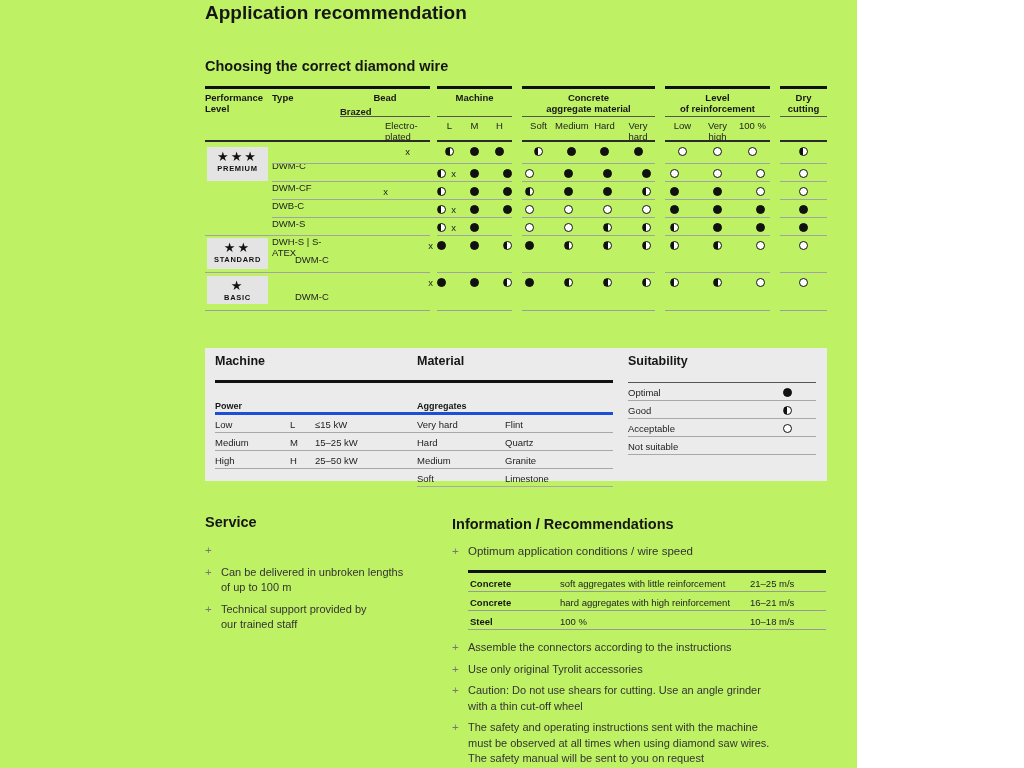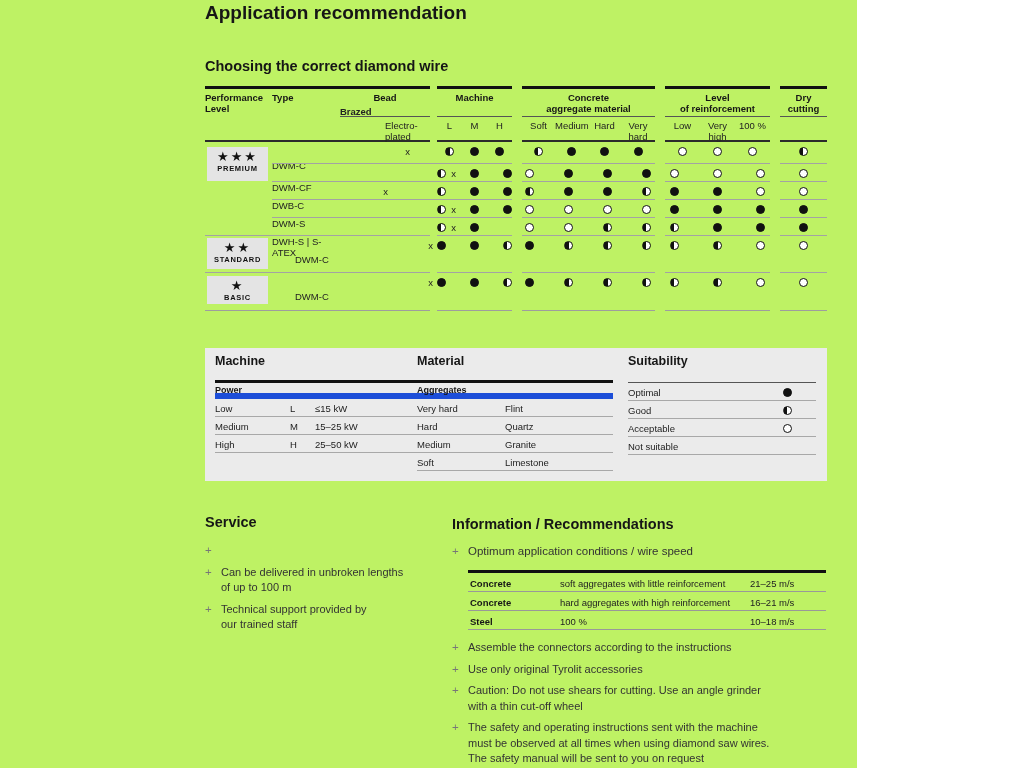--- a/index.html
+++ b/index.html
@@ -38,21 +38,21 @@
   .g1row { display:flex; }
   .c-type { width:68px; padding-top:18px; font-size:9.5px; color:#222; }
   .c-x { width:45px; text-align:center; padding-top:4px; font-size:9.5px; color:#222; }
 
   
   .legend { left:205px; top:348px; width:622px; height:133px; background:#ebebeb; }
   .lg-col { position:absolute; top:6px; }
   .lg-title { font-size:12.5px; font-weight:bold; height:26px; color:#161616; }
   .lg-thick { border-top:3px solid #111; }
   .lg-thin  { border-top:1px solid #555; margin-top:2px; }
-  .lg-subrow { height:16px; border-bottom:6px solid #1d4ed8; font-size:9px; font-weight:bold; padding-top:2px; color:#161616; }
+  .lg-subrow { height:16px; border-bottom:3px solid #1d4ed8; font-size:9px; font-weight:bold; padding-top:2px; color:#161616;margin-top:16px; }
   .lg-row { display:flex; height:18px; border-bottom:1px solid #a8a8a8; font-size:9.5px; color:#222; padding-top:4px; }
   .lg-row .sym { margin-top:1px; }
 
   
   .bullet { display:flex; margin-bottom:6px; }
   .plus { width:16px; flex:none; font-size:11.5px; color:#777; line-height:15.5px; }
   .btext { font-size:11px; line-height:15.5px; color:#333; white-space:pre-line; }
 
   .sp-table { border-top:3px solid #111; }
   .sp-row { display:flex; height:19px; border-bottom:1px solid #999; font-size:9.5px; color:#222; }

